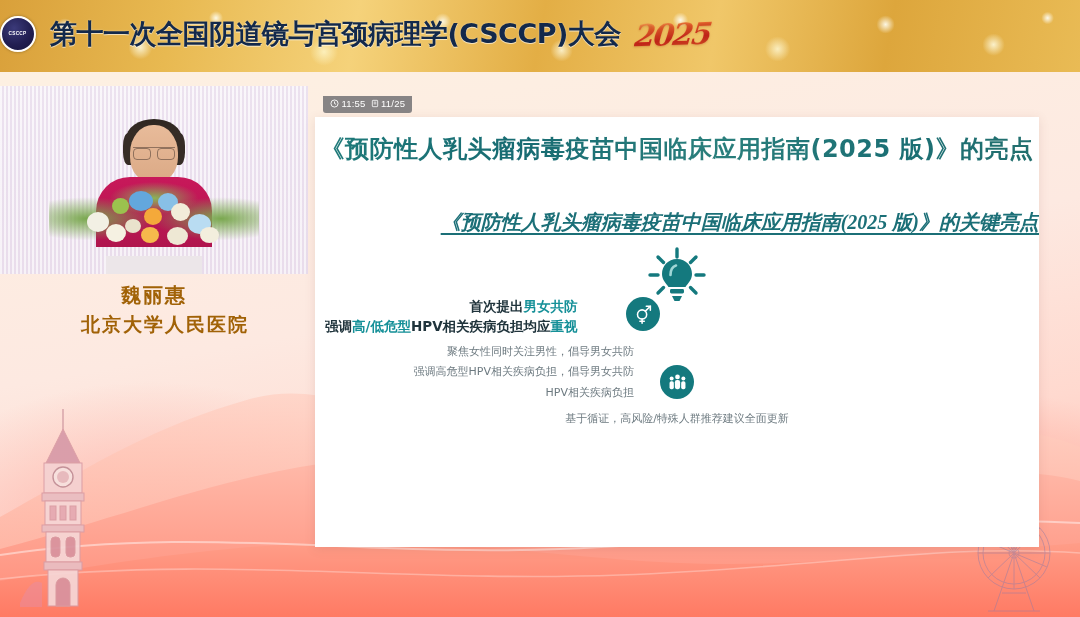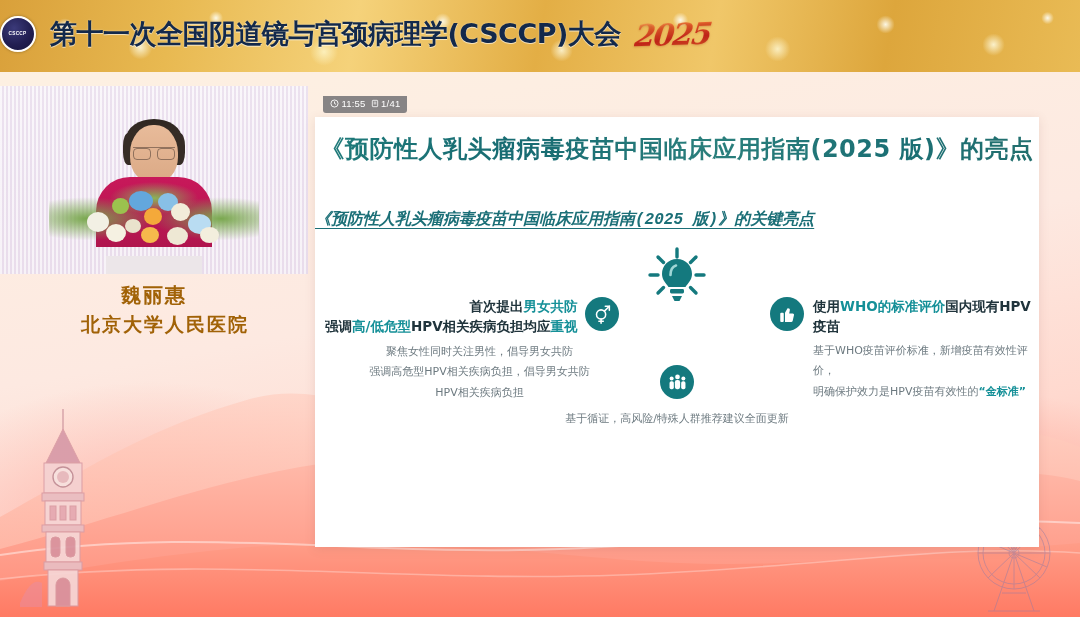--- a/index.html
+++ b/index.html
@@ -175,23 +175,23 @@
   .slide-title {
     position: absolute; left: 0; right: 0; top: 16px;
     text-align: center; font-size: 24px; font-weight: 700;
     letter-spacing: .5px;
     background: linear-gradient(92deg, #1f7b7a 0%, #176b72 28%, #2a7f7c 55%, #1b6f74 80%, #236f6e 100%);
     -webkit-background-clip: text; background-clip: text; color: transparent;
     font-family: "DejaVu Sans", "Liberation Sans", sans-serif;
   }
   .slide-sub {
     position: absolute; left: 0; right: 0; top: 92px;
-    text-align: left; font-size: 16px; font-weight: 700; font-style: italic;
+    text-align: right; font-size: 20px; font-weight: 700; font-style: italic;
     color: #1b6f77; text-decoration: underline; text-underline-offset: 4px;
-    font-family: Liberation Mono, monospace;
+    font-family: Liberation Serif, serif;
   }
 
   .bulb { position: absolute; left: 50%; transform: translateX(-50%); top: 128px; }
 
   
   .cicon {
     width: 34px; height: 34px; border-radius: 50%;
     background: #14797e; display: flex; align-items: center; justify-content: center;
     flex: 0 0 auto;
   }
@@ -203,23 +203,23 @@
   }
   .blk-head .hl { color: #159098; }
   .blk-body {
     font-size: 11px; color: #6d7a80; line-height: 1.85; font-weight: 400;
     font-family: "DejaVu Sans", "Liberation Sans", sans-serif;
   }
   .blk-body .hl { color: #159098; font-weight: 700; }
 
   
   #block-left { left: 10px; top: 180px; width: 335px; text-align: right; }
-  #block-left .hrow { display: flex; align-items: flex-start; justify-content: flex-start; gap: 7px; }
+  #block-left .hrow { display: flex; align-items: flex-start; justify-content: space-between; gap: 7px; }
   #block-left .htexts { text-align: right; }
-  #block-left .blk-body { text-align: center; margin-top: 6px; padding-right: 26px; }
+  #block-left .blk-body { margin-top: 6px; padding-right: 26px; }
 
   
   #block-right { left: 455px; top: 180px; width: 265px; }
   #block-right .hrow { display: flex; align-items: flex-start; gap: 9px; }
   #block-right .blk-body { margin-top: 5px; padding-left: 43px; }
 
   
   #block-bottom { left: 212px; top: 248px; width: 300px; text-align: center; }
   #block-bottom .cicon { margin: 0 auto 10px; }
   #block-bottom .blk-body { margin-top: 5px; }
@@ -382,35 +382,20 @@
           </svg>
         </div>
       </div>
       <div class="blk-body">
         <div>聚焦女性同时关注男性，倡导男女共防</div>
         <div>强调高危型HPV相关疾病负担，倡导男女共防</div>
         <div>HPV相关疾病负担</div>
       </div>
     </div>
 
-    <div class="block" id="block-right">
-      <div class="hrow">
-        <div class="cicon">
-          <svg width="20" height="20" viewBox="0 0 24 24" fill="#ffffff">
-            <path d="M9.6 21.5 H17 a1.9 1.9 0 0 0 1.85-1.45 L20.4 13.3 a1.6 1.6 0 0 0-1.56-1.95 H14.6 l.75-3.6 a2.25 2.25 0 0 0-2.2-2.7 h-.45 L9.6 10.6 Z"></path>
-            <rect x="3.9" y="10.6" width="4.2" height="10.9" rx="1.1"></rect>
-          </svg>
-        </div>
-        <div class="blk-head"><span>使用</span><span class="hl">WHO的标准评价</span><span>国内现有HPV疫苗</span></div>
-      </div>
-      <div class="blk-body">
-        <div>基于WHO疫苗评价标准，新增疫苗有效性评价，</div>
-        <div><span>明确保护效力是HPV疫苗有效性的</span><span class="hl">“金标准”</span></div>
-      </div>
-    </div>
 
     <div class="block" id="block-bottom">
       <div class="cicon">
         <svg width="21" height="21" viewBox="0 0 24 24" fill="#ffffff">
           <circle cx="12" cy="5.6" r="2.7"></circle>
             <rect x="9" y="9.2" width="6" height="10.4" rx="2.4"></rect>
           <circle cx="5.3" cy="7.3" r="2.3"></circle>
             <rect x="2.9" y="10.5" width="4.9" height="9.1" rx="2"></rect>
           <circle cx="18.7" cy="7.3" r="2.3"></circle>
             <rect x="16.2" y="10.5" width="4.9" height="9.1" rx="2"></rect>
@@ -429,17 +414,17 @@
           <polyline points="12,6.5 12,12 16,14.2"></polyline>
       </svg>
       <span>11:55</span>
     </span>
     <span class="bi">
       <svg width="8" height="9" viewBox="0 0 24 24" fill="none" stroke="#ffffff" stroke-width="2.4">
         <rect x="4" y="2.5" width="16" height="19" rx="1.8"></rect>
           <line x1="8" y1="8" x2="16" y2="8"></line>
           <line x1="8" y1="13" x2="16" y2="13"></line>
       </svg>
-      <span>1/41</span>
+      <span>11/25</span>
     </span>
   </div>
 
 </div>
 
 </body></html>

